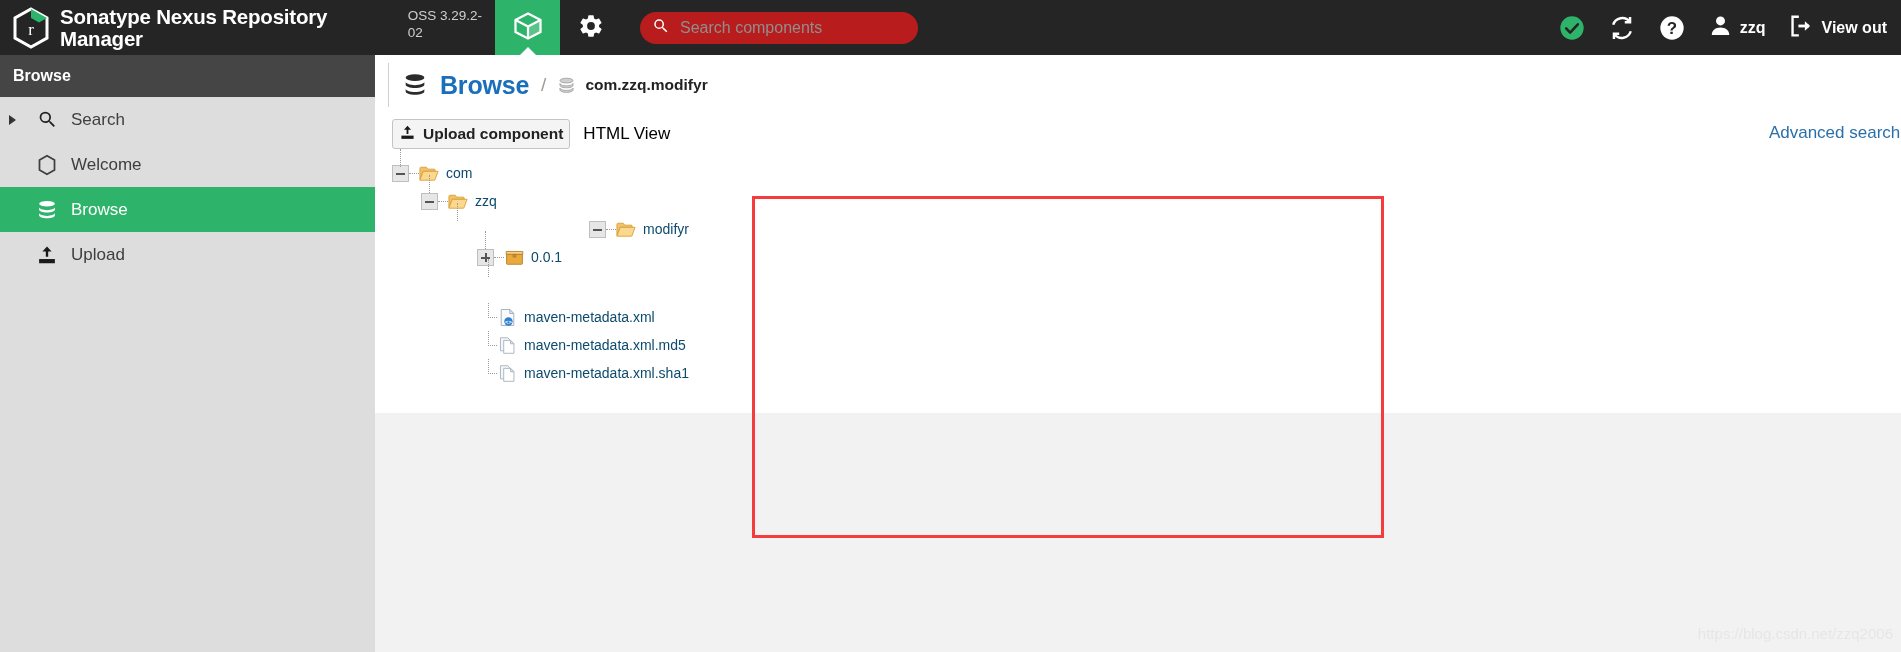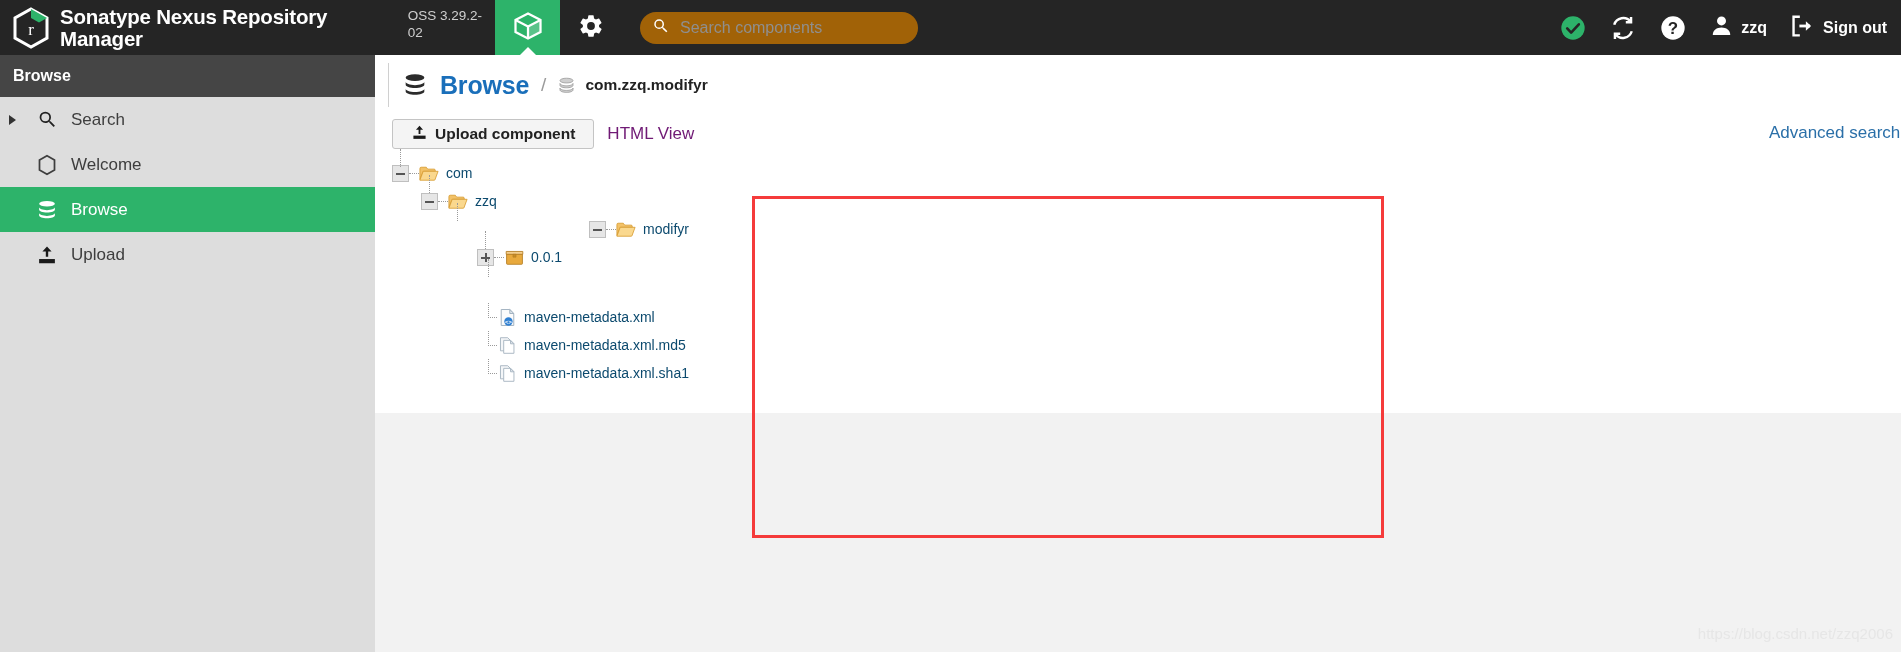--- a/index.html
+++ b/index.html
@@ -49,21 +49,21 @@
     border-bottom: 9px solid #ffffff;
   }
   .gear-btn {
     width: 62px; height: 55px;
     display: flex; align-items: center; justify-content: center;
     flex: 0 0 62px;
   }
   .search-wrap { margin-left: 18px; flex: 0 0 278px; }
   .search-box {
     width: 278px; height: 32px; border-radius: 16px;
-    background: #a16207; border: none;
+    background: #b91c1c; border: none;
     display: flex; align-items: center; padding: 0 12px;
   }
   .search-box input {
     background: transparent; border: none; outline: none;
     color: #d8d8d8; font-size: 16px;
     font-family: "Liberation Sans", sans-serif;
     width: 100%; margin-left: 8px;
   }
   .search-box input::placeholder { color: #8f8f8f; }
 
@@ -138,29 +138,29 @@
   .bc-repo {
     color: #222222; font-size: 15.5px; font-weight: bold;
   }
 
   .toolbar {
     position: absolute; top: 64px; left: 17px;
     display: flex; align-items: center;
   }
   .upload-btn {
     display: flex; align-items: center; gap: 7px;
-    height: 30px; padding: 0 18px;
+    height: 30px; padding: 0 6px;
     background: #f4f4f4;
     border: 1px solid #c4c4c4; border-radius: 3px;
     color: #222222; font-size: 15.5px; font-weight: bold;
     font-family: "Liberation Sans", sans-serif;
     cursor: pointer;
   }
   .html-view-link {
-    margin-left: 13px; color: #701a75; font-size: 17px;
+    margin-left: 13px; color: #000000; font-size: 17px;
     cursor: pointer;
   }
   .adv-search {
     position: absolute; top: 68px; right: -4px;
     color: #2a6fa8; font-size: 17px; cursor: pointer;
     white-space: nowrap;
   }
 
   
   .tree {
@@ -311,21 +311,21 @@
       <span>zzq</span>
     </span>
     <span class="signout">
       <span>
         <svg width="26" height="26" viewBox="0 0 24 24" fill="none" stroke="#ffffff" stroke-width="2.2">
           <path d="M10 3.4 H4.2 V20.6 H10"></path>
           <path d="M9.6 12 H19.4" stroke-width="2.6"></path>
           <path d="M15.6 7.6 L20.4 12 L15.6 16.4 Z" fill="#ffffff" stroke="none"></path>
         </svg>
       </span>
-      <span>Sign out</span>
+      <span>View out</span>
     </span>
   </div>
 </div>
 
 <div class="sidebar">
   <div class="sidebar-title">Browse</div>
 
   <div class="nav-item">
     <span class="arrow"></span>
     <span class="nav-ico">

